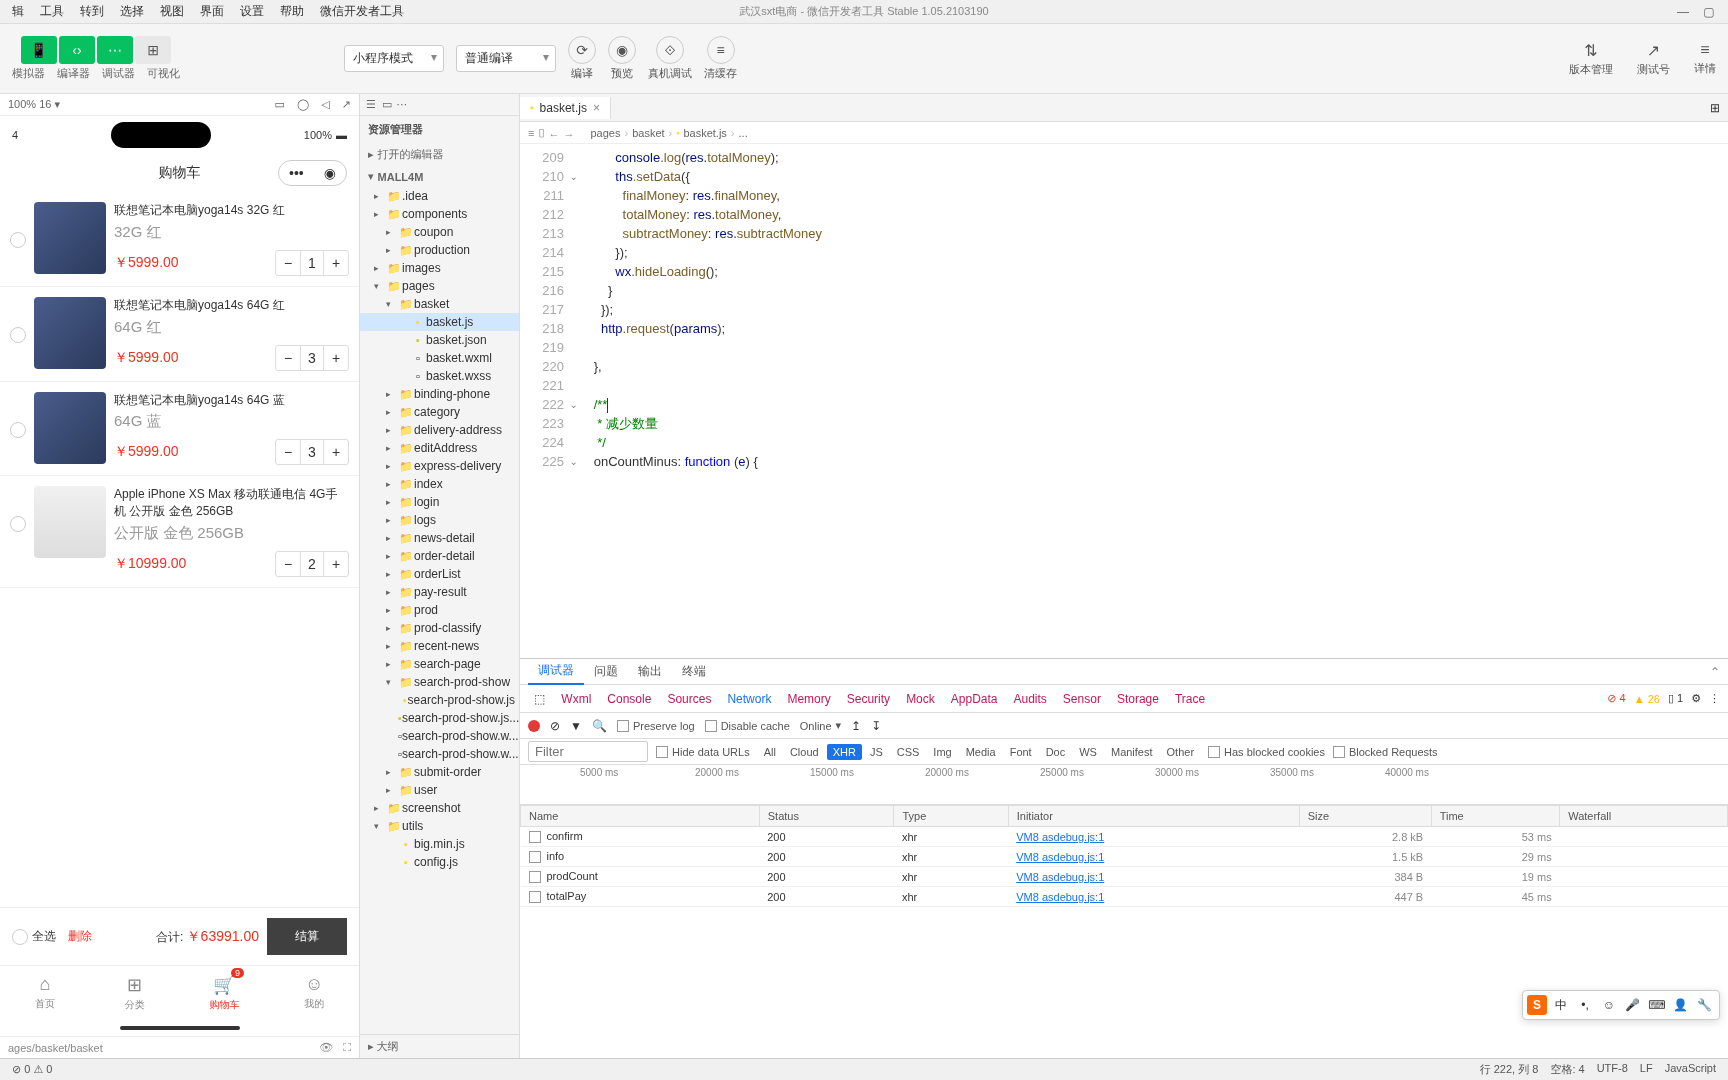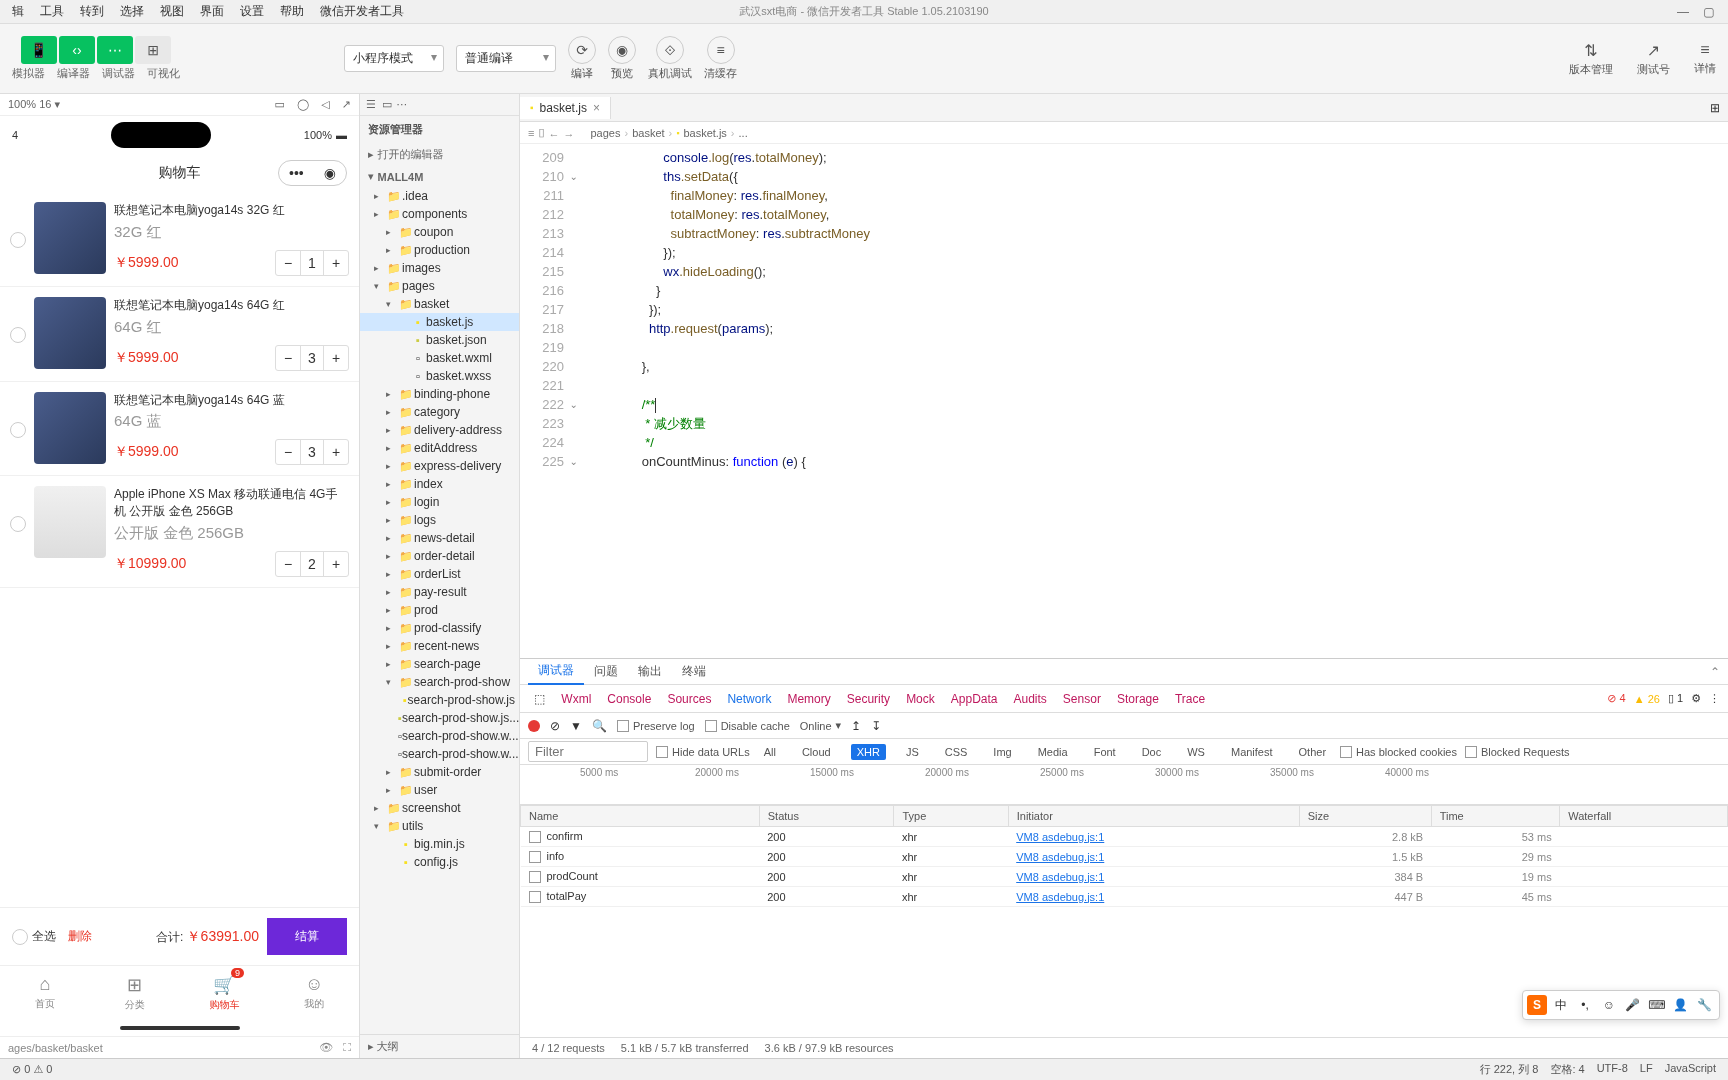--- a/index.html
+++ b/index.html
@@ -54,21 +54,21 @@
 .cart-price { color: #e93323; font-size: 14px; }
 .qty-box { display: flex; border: 1px solid #ddd; border-radius: 3px; }
 .qty-box span { width: 24px; height: 24px; display: flex; align-items: center; justify-content: center; font-size: 14px; cursor: pointer; }
 .qty-box .qty-val { border-left: 1px solid #ddd; border-right: 1px solid #ddd; }
 .cart-footer { border-top: 1px solid #eee; }
 .cart-footer-row { display: flex; align-items: center; padding: 10px 12px; }
 .cart-footer-row .select-all { display: flex; align-items: center; gap: 4px; }
 .cart-footer-row .del { color: #e93323; margin-left: 12px; }
 .cart-total { margin-left: auto; }
 .cart-total .price { color: #e93323; font-size: 14px; }
-.checkout-btn { background: #6d28d9; color: white; padding: 10px 28px; border-radius: 0; margin-left: 8px; cursor: pointer; }
+.checkout-btn { background: #404040; color: white; padding: 10px 28px; border-radius: 0; margin-left: 8px; cursor: pointer; }
 .tabbar { display: flex; border-top: 1px solid #eee; }
 .tab-item { flex: 1; display: flex; flex-direction: column; align-items: center; padding: 8px 0; font-size: 10px; color: #888; position: relative; }
 .tab-item.active { color: #e93323; }
 .tab-icon { font-size: 18px; margin-bottom: 2px; }
 .tab-badge { position: absolute; top: 2px; right: 28%; background: #e93323; color: white; border-radius: 8px; font-size: 9px; padding: 0 4px; }
 .home-bar { height: 4px; width: 120px; background: #333; border-radius: 2px; margin: 6px auto; }
 .sim-foot { padding: 4px 8px; font-size: 11px; color: #888; border-top: 1px solid #eee; display: flex; align-items: center; }
 
 
 .explorer { width: 160px; background: #f4f4f4; border-right: 1px solid #ddd; display: flex; flex-direction: column; overflow: hidden; }
@@ -89,21 +89,21 @@
 .outline { border-top: 1px solid #ddd; padding: 4px 8px; font-size: 11px; color: #666; }
 
 
 .editor { flex: 1; display: flex; flex-direction: column; background: #fff; overflow: hidden; }
 .editor-tabs { display: flex; align-items: center; border-bottom: 1px solid #ddd; background: #f4f4f4; height: 28px; }
 .ed-tab { display: flex; align-items: center; padding: 4px 10px; background: #fff; border-right: 1px solid #ddd; font-size: 12px; gap: 6px; }
 .ed-tab .close { color: #888; cursor: pointer; }
 .ed-breadcrumb { display: flex; align-items: center; padding: 4px 8px; font-size: 11px; color: #888; border-bottom: 1px solid #eee; gap: 4px; }
 .ed-breadcrumb .crumb { color: #666; }
 .ed-breadcrumb .sep { color: #bbb; }
-.code-area { flex: 1; display: flex; font-family: Consolas, Monaco, monospace; font-size: 13px; overflow: hidden; gap: 48px; }
+.code-area { flex: 1; display: flex; font-family: Consolas, Monaco, monospace; font-size: 13px; overflow: hidden; }
 .gutter { background: #fff; color: #aaa; text-align: right; padding: 4px 8px 4px 16px; user-select: none; min-width: 52px; }
 .gutter .line { height: 19px; line-height: 19px; position: relative; }
 .gutter .line .fold { position: absolute; right: -14px; color: #888; font-size: 10px; }
 .code { flex: 1; padding: 4px 0; overflow: auto; }
 .code .cl { height: 19px; line-height: 19px; white-space: pre; }
 .kw { color: #0000ff; }
 .fn { color: #795e26; }
 .prop { color: #001080; }
 .cmt { color: #008000; }
 .cursor { display: inline-block; width: 1px; height: 15px; background: #333; vertical-align: middle; animation: blink 1s infinite; }
@@ -685,21 +685,21 @@
           <span class="dt-label"><span>Online</span> ▾</span>
           <span>↥</span>
           <span>↧</span>
         </div>
         <div class="dt-filter-bar">
           <input class="dt-filter-input" placeholder="Filter" style="">
           <span class="dt-label">
               <span class="checkbox"></span>
               <span>Hide data URLs</span>
             </span>
-          <span id="dt-chips" style="display:flex; gap:14px">
+          <span id="dt-chips" style="display:flex; gap:2px">
               <span class="dt-chip">All</span>
               <span class="dt-chip">Cloud</span>
               <span class="dt-chip active">XHR</span>
               <span class="dt-chip">JS</span>
               <span class="dt-chip">CSS</span>
               <span class="dt-chip">Img</span>
               <span class="dt-chip">Media</span>
               <span class="dt-chip">Font</span>
               <span class="dt-chip">Doc</span>
               <span class="dt-chip">WS</span>
@@ -771,25 +771,20 @@
                   <td>200</td>
                   <td>xhr</td>
                   <td class="link">VM8 asdebug.js:1</td>
                   <td class="right">447 B</td>
                   <td class="right">45 ms</td>
                   <td></td>
                 </tr>
               </tbody>
           </table>
         </div>
-        <div class="dt-sum" id="dt-sum">
-            <span>4 / 12 requests</span>
-            <span>5.1 kB / 5.7 kB transferred</span>
-            <span>3.6 kB / 97.9 kB resources</span>
-          </div>
       </div>
     </div>
   </div>
 
   <div class="statusbar light">
     <span>⊘ 0  ⚠ 0</span>
     <div class="right">
       <span>行 222, 列 8</span>
       <span>空格: 4</span>
       <span>UTF-8</span>

